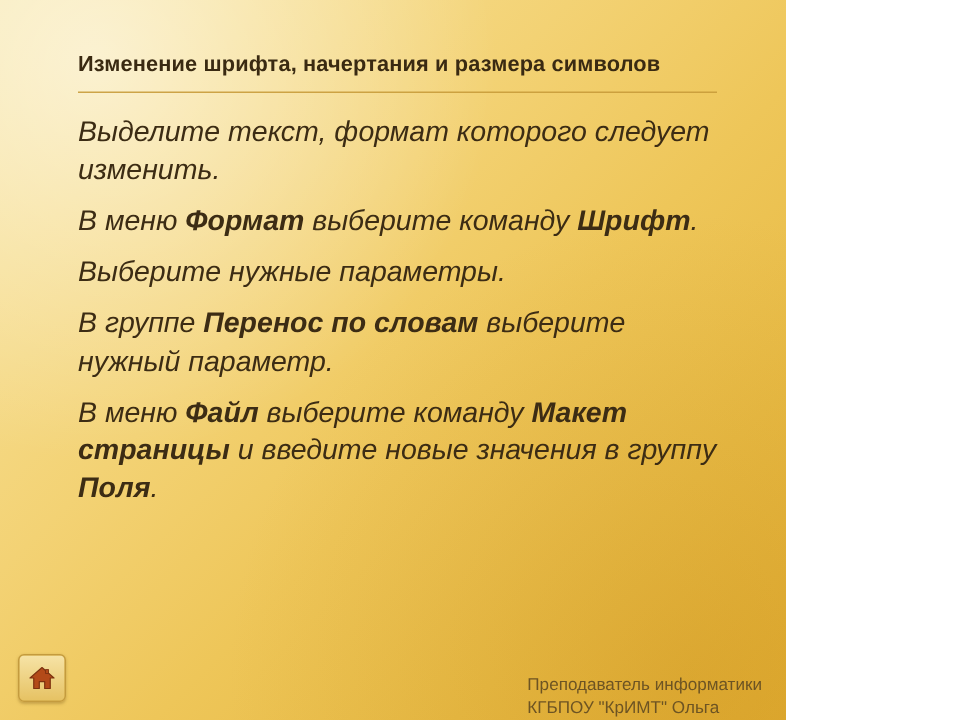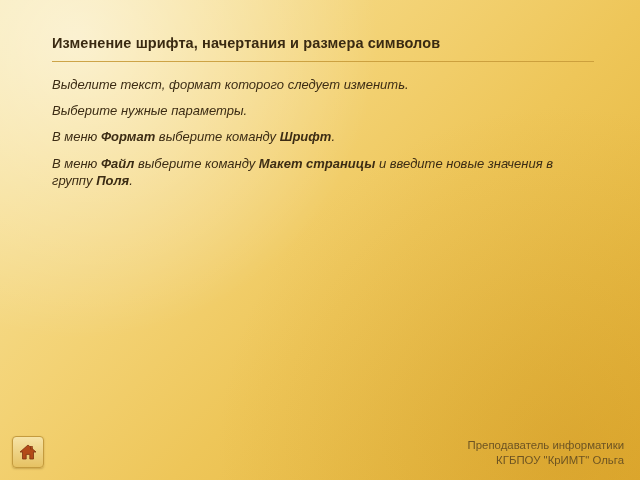--- a/index.html
+++ b/index.html
@@ -7,21 +7,21 @@
     padding: 0;
   }
   body {
     width: 640px;
     height: 480px;
     font-family: "Liberation Sans", sans-serif;
     overflow: hidden;
   }
   .slide {
     position: relative;
-    width: 640px;
+    width: 524px;
     height: 480px;
     box-sizing: border-box;
     background: linear-gradient(135deg, #f7e6a8 0%, #f6dd8e 18%, #f3d274 38%, #eec659 58%, #e8bb45 78%, #e2ae32 100%);
     overflow: hidden;
   }
   .slide::before {
     content: "";
     position: absolute;
     inset: 0;
     background:
@@ -45,42 +45,41 @@
     margin-top: 9px;
     height: 1px;
     background: #c89b3a;
     opacity: 0.9;
   }
   .body-block {
     margin-top: 14px;
   }
   p.line {
     margin: 0 0 9px 0;
-    font-size: 13px;
+    font-size: 19px;
     font-style: italic;
     color: #3c2c14;
     line-height: 1.32;
   }
   p.line b {
     font-style: italic;
     font-weight: bold;
   }
   .section-head {
     margin: 16px 0 10px 0;
     text-align: center;
     font-size: 13.4px;
     font-weight: bold;
     color: #3a2a12;
   }
   .footer {
     position: absolute;
     right: 16px;
-    bottom: 12px;
+    bottom: 0;
     z-index: 3;
-    text-align: right;
     font-size: 11.4px;
     color: #6d5423;
     line-height: 1.32;
     font-family: "Liberation Sans", sans-serif;
   }
   .home-button {
     position: absolute;
     left: 12px;
     bottom: 12px;
     z-index: 3;
@@ -100,22 +99,23 @@
 </head>
 <body>
 
 <div class="slide">
 
   <div class="content">
     <div class="title">Изменение шрифта, начертания и размера символов</div>
     <div class="title-rule"></div>
     <div class="body-block">
         <p class="line"><span>Выделите текст, формат которого следует изменить.</span></p>
+        <p class="line"><span>В меню </span><b>Формат</b><span> выберите команду </span><b>Шрифт</b><span>.</span></p>
         <p class="line"><span>Выберите нужные параметры.</span></p>
-        <p class="line"><span>В меню </span><b>Формат</b><span> выберите команду </span><b>Шрифт</b><span>.</span></p>
+        <p class="line"><span>В группе </span><b>Перенос по словам</b><span> выберите нужный параметр.</span></p>
         <p class="line"><span>В меню </span><b>Файл</b><span> выберите команду </span><b>Макет страницы</b><span> и введите новые значения в группу </span><b>Поля</b><span>.</span></p>
       </div>
   </div>
 
   <div class="home-button">
     <span>
       <svg width="18" height="18" viewBox="0 0 18 18" aria-hidden="true">
         <path d="M9 2 L17 9 L14.5 9 L14.5 16 L10.8 16 L10.8 11.4 L7.2 11.4 L7.2 16 L3.5 16 L3.5 9 L1 9 Z" fill="#b34a18" stroke="#7d3210" stroke-width="0.8" stroke-linejoin="round"></path>
         <rect x="11.4" y="3.4" width="1.9" height="2.6" fill="#b34a18" stroke="#7d3210" stroke-width="0.6"></rect>
       </svg>

